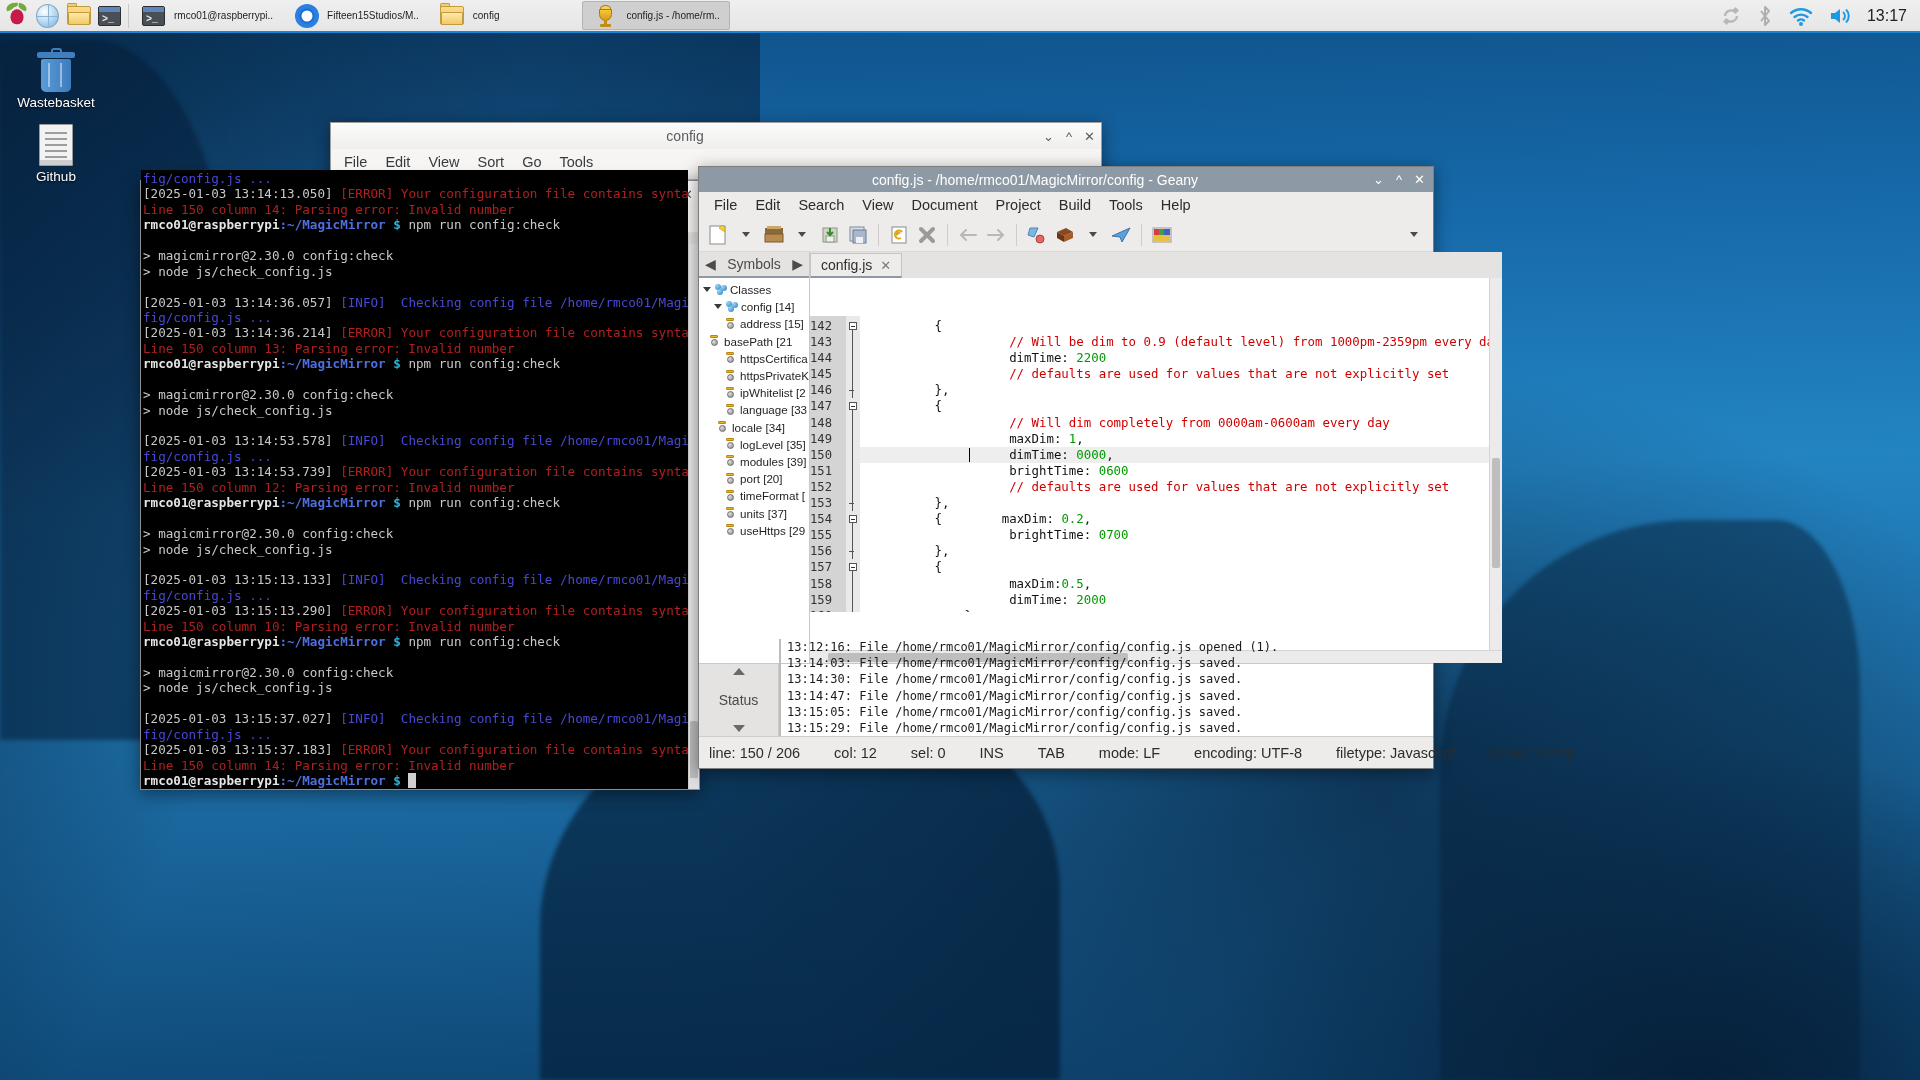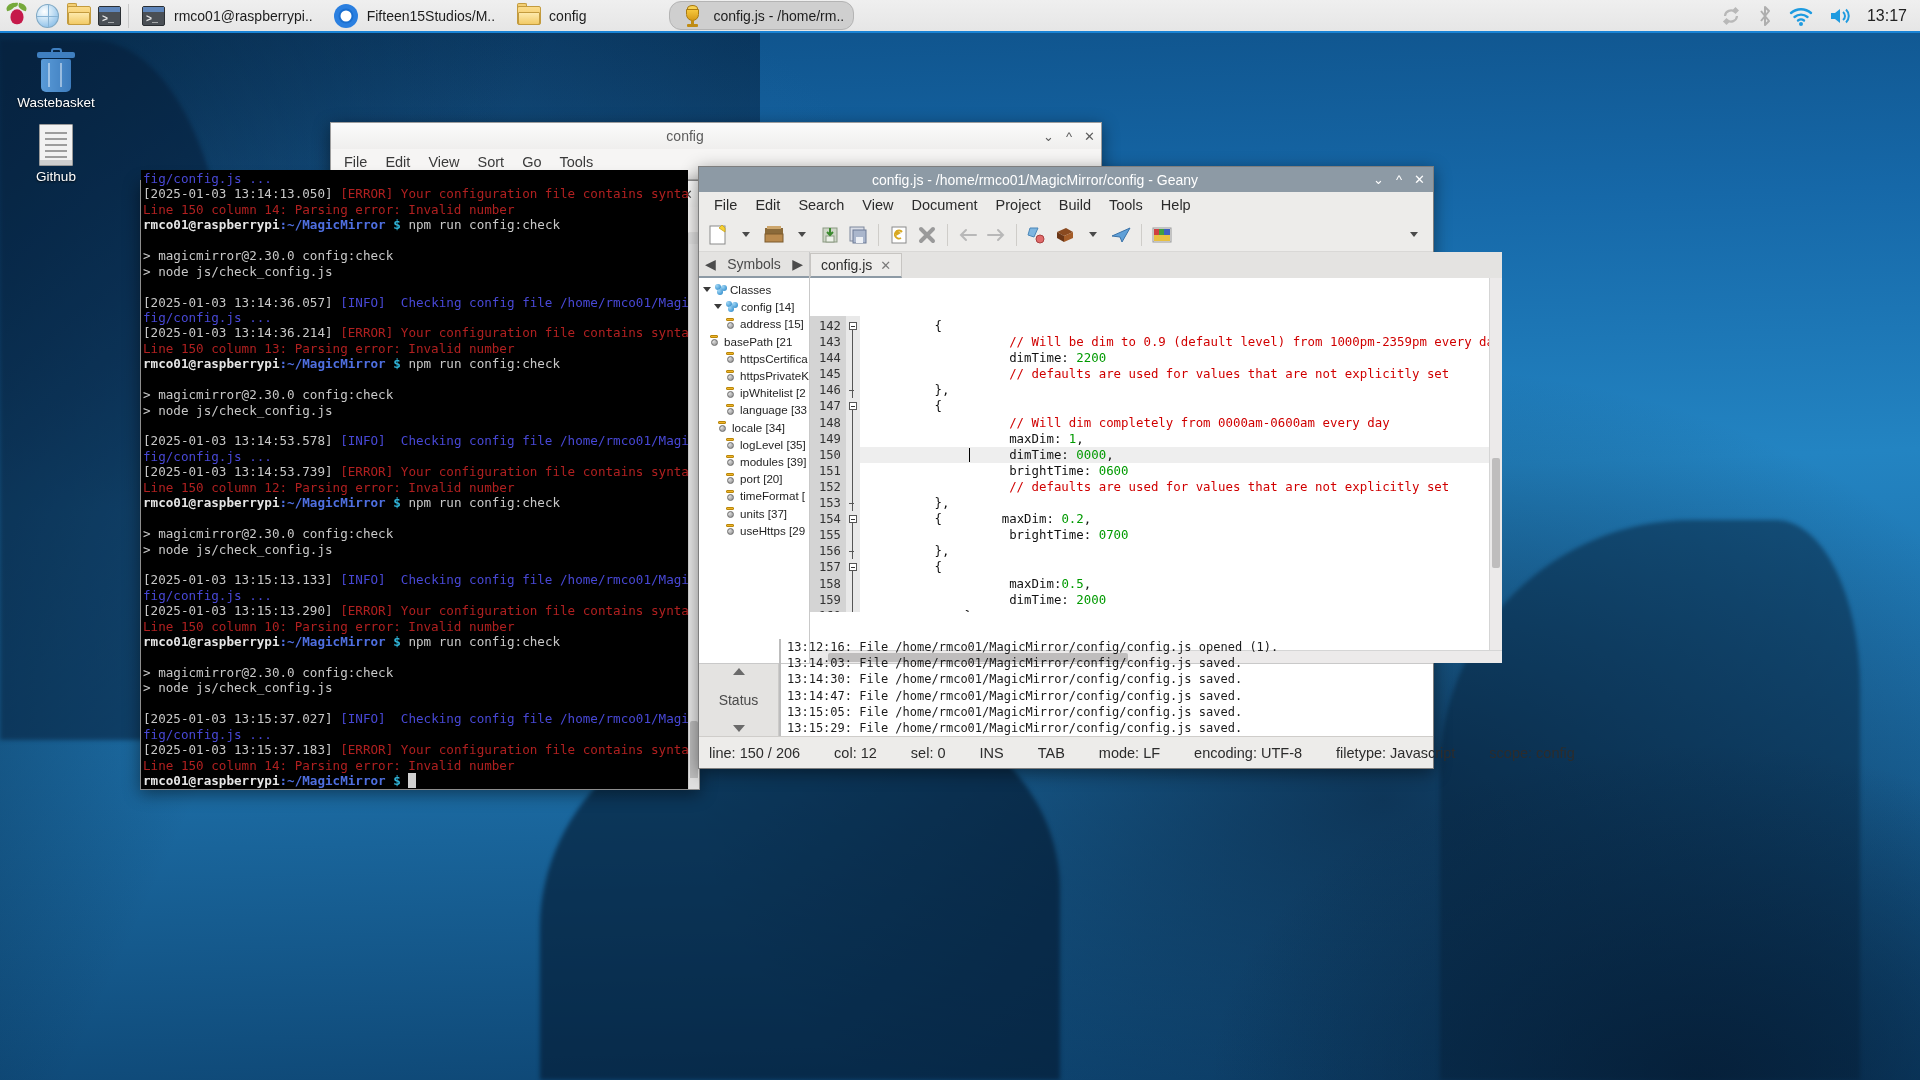--- a/index.html
+++ b/index.html
@@ -74,21 +74,21 @@
   .geany .st{position:absolute;left:10px;top:16px;width:3px;height:5px;background:#c08c14;}
   .geany .bs{position:absolute;left:6px;top:20px;width:11px;height:3px;background:#c08c14;border-radius:1px;}
 
   .tb-sep{width:1px;height:24px;background:#c9c9c9;margin:0 2px;}
   .tb-win {
     display:flex; align-items:center; gap:7px; height:29px; padding:0 9px;
     border-radius:2px; max-width:230px; overflow:hidden; white-space:nowrap;
     margin-right:2px; cursor:default;
   }
   .tb-win.active { background:#cfcfcf; border:1px solid #b4b4b4; }
-  .tb-win .lbl{ overflow:hidden; text-overflow:clip; font-size:14px;}
+  .tb-win .lbl{ overflow:hidden; text-overflow:clip; font-size:10px;}
   #tb-spacer{flex:1;}
   .tray{display:flex;align-items:center;gap:15px;padding-right:12px;}
   .tray svg{display:block;}
   #tb-clock{font-size:16px;color:#222;padding-right:13px;}
 
   
   .desk-icon{position:absolute;width:96px;text-align:center;color:#fff;font-size:13.5px;
     text-shadow:0 1px 2px rgba(0,0,0,.85);}
   .desk-icon .gfx{height:48px;display:flex;align-items:flex-end;justify-content:center;margin-bottom:3px;}
   #icon-wastebasket{left:8px;top:44px;}
@@ -164,21 +164,21 @@
   .ico-cls b:nth-child(1){left:0;top:0;} .ico-cls b:nth-child(2){left:6px;top:1px;}
   .ico-cls b:nth-child(3){left:2px;top:5px;}
   .ico-var{width:12px;height:12px;position:relative;}
   .ico-var .bar{position:absolute;left:1px;top:0;width:8px;height:3px;background:#f0b429;border:1px solid #b8860b;border-radius:1px;}
   .ico-var .dot{position:absolute;left:2px;top:4px;width:7px;height:7px;border-radius:50%;background:radial-gradient(circle at 30% 30%,#e0e0e0,#8a8a8a);border:1px solid #6d6d6d;}
   #editor-area{flex:1;display:flex;flex-direction:column;background:#fff;position:relative;gap:38px;}
   #tabstrip{height:26px;background:#e4e3e1;display:flex;align-items:flex-end;}
   #tab-configjs{height:25px;background:#edecea;border:1px solid #c7c5c2;border-bottom:2px solid #8d9aa5;display:flex;align-items:center;gap:8px;padding:0 10px;font-size:14px;color:#2e2e2e;}
   #tab-configjs .x{color:#7a7a7a;font-size:13px;}
   #code-wrap{flex:1;display:flex;overflow:hidden;position:relative;}
-  #gutter{width:36px;background:#d4d4d4;color:#333;text-align:right;padding-right:5px;
+  #gutter{width:36px;background:#d4d4d4;color:#333;text-align:left;padding-right:5px;
     font-family:"DejaVu Sans Mono","Liberation Mono",monospace;font-size:12.2px;line-height:16.1px;padding-top:2px;}
   #foldcol{width:14px;background:#e9e9e9;position:relative;padding-top:2px;}
   .foldrow{height:16.1px;position:relative;}
   .foldbox{position:absolute;left:3px;top:4px;width:8px;height:8px;border:1px solid #555;background:#fff;}
   .foldbox:before{content:"";position:absolute;left:1px;top:3px;width:4px;height:1px;background:#333;}
   .folddash{position:absolute;left:3px;top:8px;width:5px;height:1px;background:#555;}
   .foldline{position:absolute;left:6.5px;top:0;bottom:0;width:1px;background:#555;}
   #codetext{flex:1;font-family:"DejaVu Sans Mono","Liberation Mono",monospace;
     font-size:12.4px;line-height:16.1px;padding-top:2px;white-space:pre;overflow:hidden;color:#111;}
   .cl{height:16.1px;}
@@ -708,21 +708,21 @@
   <div class="tb-win">
     <div class="tb-ico">
       <div class="folder">
           <div class="tab"></div>
           <div class="back"></div>
           <div class="front"></div>
         </div>
     </div>
     <span class="lbl">config</span>
   </div>
-  <div class="tb-win active" style="margin-left:72px;border-radius:12px;">
+  <div class="tb-win active" style="margin-left:72px;">
     <div class="tb-ico">
       <div class="geany">
           <div class="hd"></div>
           <div class="cup"></div>
           <div class="st"></div>
           <div class="bs"></div>
         </div>
     </div>
     <span class="lbl">config.js - /home/rm..</span>
   </div>

